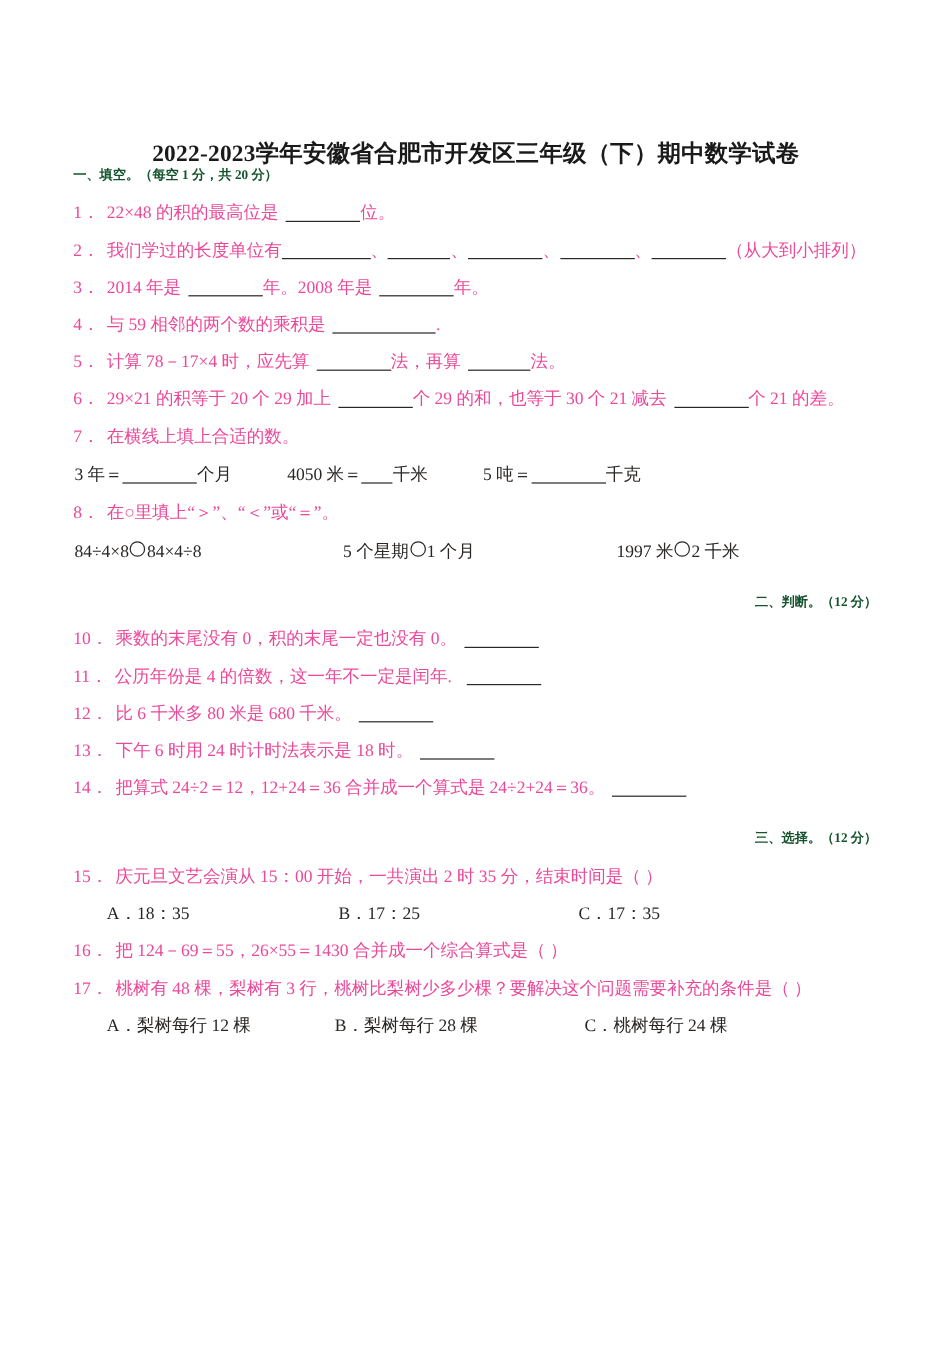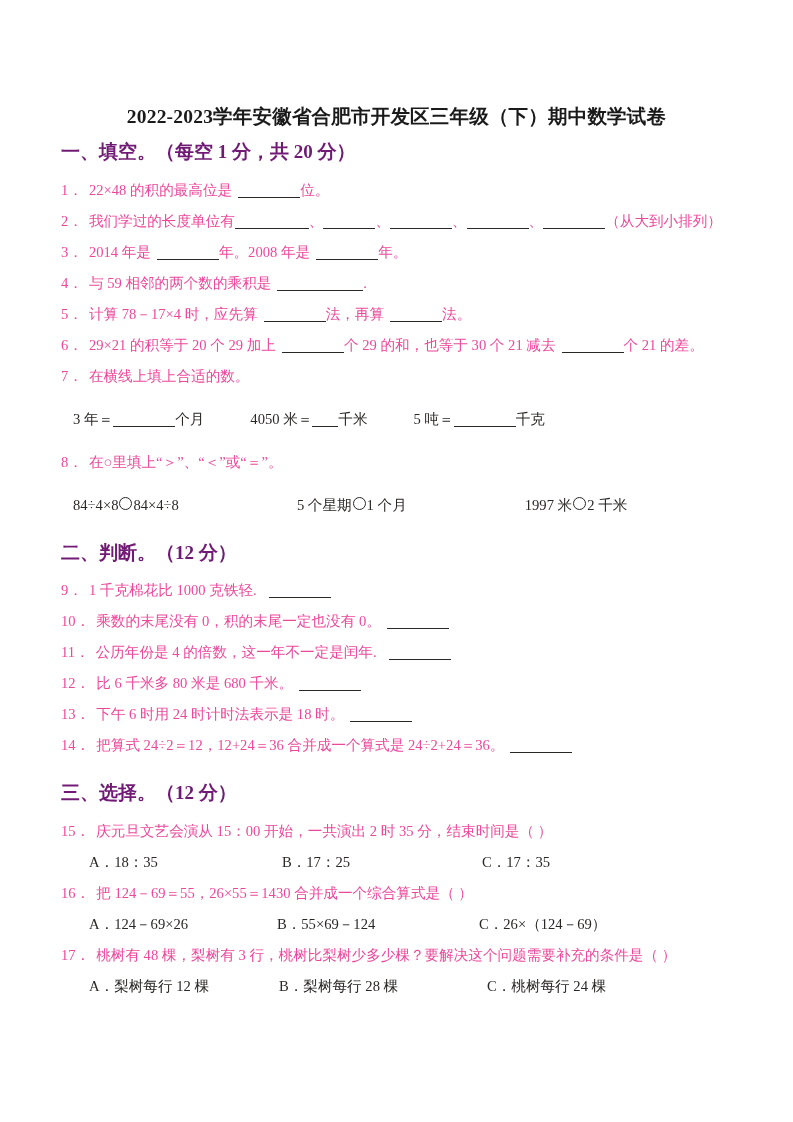--- a/index.html
+++ b/index.html
@@ -19,54 +19,54 @@
     position: absolute;
     left: 0;
     top: 0;
     width: 793px;
     height: 1122px;
     padding: 0;
   }
   .doc-title {
     position: absolute;
     left: 0;
-    top: 103px;
+    top: 114px;
     width: 793px;
     text-align: center;
     font-size: 19.5px;
     font-weight: bold;
     letter-spacing: 0.2px;
     color: #1a1a1a;
   }
   .content {
     position: absolute;
     left: 61px;
     top: 138px;
     width: 670px;
   }
   .sec-head {
-    font-size: 19px;
+    font-size: 11px;
     font-weight: bold;
-    color: #701a75;
+    color: #14532d;
     margin: 0 0 8px 0;
     line-height: 1.5;
   }
-  .sec-head-2 { margin-top: 18px; }
+  .sec-head-2 { margin-top: 18px; text-align: right; }
   .q {
     font-size: 14.6px;
     line-height: 31px;
     color: #ec4899;
     margin: 0;
     text-align: left;
   }
   .sub {
     font-size: 14.6px;
     line-height: 31px;
     color: #2a2725;
-    margin: 12px;
+    margin: 1px;
   }
   
   .bl {
     display: inline-block;
     border-bottom: 1.3px solid #2a2725;
     vertical-align: -3px;
     height: 13px;
   }
   .bl-xs { width: 26px; }
   .bl-s  { width: 52px; }
@@ -153,23 +153,20 @@
 
     <div class="q">
       <span>8．</span><span class="sp"></span><span>在○里填上“＞”、“＜”或“＝”。</span>
     </div>
     <div class="sub">
       <span>84÷4×8</span><span class="circ"></span><span>84×4÷8</span><span class="sp-lg"></span><span class="sp-lg"></span><span class="sp-md"></span><span>5 个星期</span><span class="circ"></span><span>1 个月</span><span class="sp-lg"></span><span class="sp-lg"></span><span class="sp-md"></span><span>1997 米</span><span class="circ"></span><span>2 千米</span>
     </div>
 
     <div class="sec-head sec-head-2">二、判断。（12 分）</div>
 
-    <div class="q">
-      <span>9．</span><span class="sp"></span><span>1 千克棉花比 1000 克铁轻.</span><span class="sp"></span><span class="sp"></span><span class="bl bl-m"></span>
-    </div>
 
     <div class="q">
       <span>10．</span><span class="sp"></span><span>乘数的末尾没有 0，积的末尾一定也没有 0。</span><span class="sp"></span><span class="bl bl-m"></span>
     </div>
 
     <div class="q">
       <span>11．</span><span class="sp"></span><span>公历年份是 4 的倍数，这一年不一定是闰年.</span><span class="sp"></span><span class="sp"></span><span class="bl bl-m"></span>
     </div>
 
     <div class="q">
@@ -191,25 +188,20 @@
     </div>
     <div class="opts">
       <span class="opt opt-a">A．18：35</span>
       <span class="opt opt-b">B．17：25</span>
       <span class="opt opt-c">C．17：35</span>
     </div>
 
     <div class="q">
       <span>16．</span><span class="sp"></span><span>把 124－69＝55，26×55＝1430 合并成一个综合算式是（      ）</span>
     </div>
-    <div class="opts">
-      <span class="opt opt-a2">A．124－69×26</span>
-      <span class="opt opt-b2">B．55×69－124</span>
-      <span class="opt opt-c2">C．26×（124－69）</span>
-    </div>
 
     <div class="q">
       <span>17．</span><span class="sp"></span><span>桃树有 48 棵，梨树有 3 行，桃树比梨树少多少棵？要解决这个问题需要补充的条件是（      ）</span>
     </div>
     <div class="opts">
       <span class="opt opt-a3">A．梨树每行 12 棵</span>
       <span class="opt opt-b3">B．梨树每行 28 棵</span>
       <span class="opt opt-c3">C．桃树每行 24 棵</span>
     </div>
 

